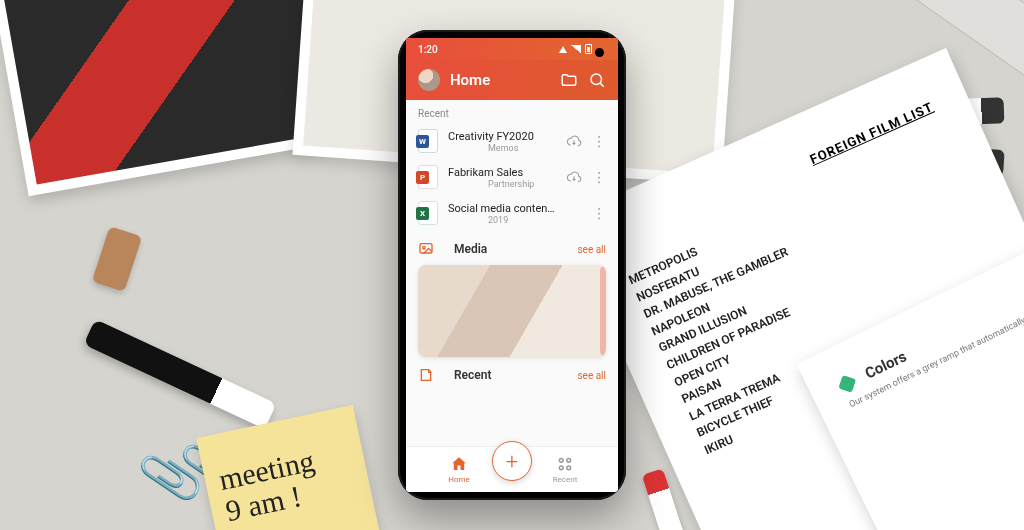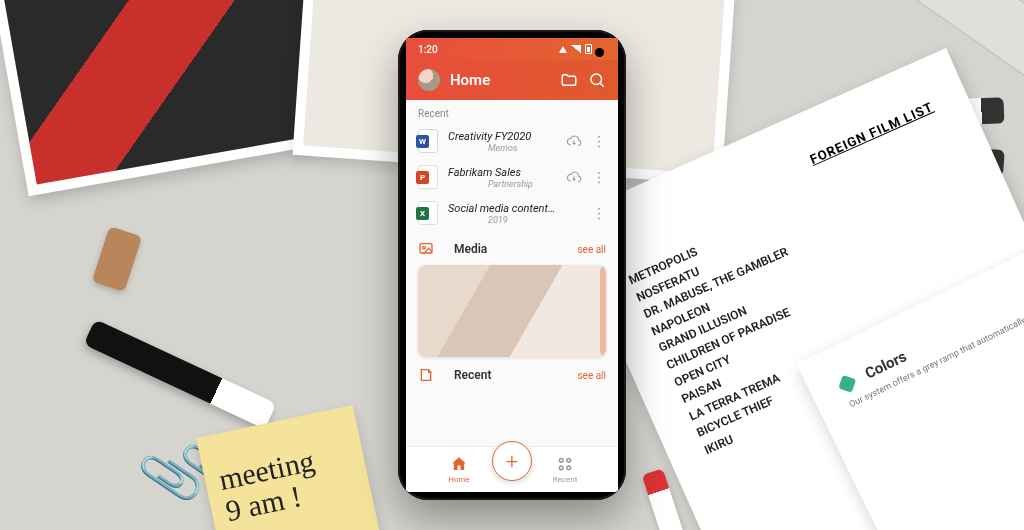--- a/index.html
+++ b/index.html
@@ -61,21 +61,21 @@
   .smicon { width:16px; height:16px;}
 
   .filerow { display:flex; align-items:center; padding:6px 12px; gap:10px;}
   .ficon { width:20px; height:24px; border-radius:3px; position:relative; flex-shrink:0;}
   .ficon.word { background:#fff; border:1px solid #d0d7e5;}
   .ficon.word::before{content:"W"; position:absolute; left:-3px; top:5px; width:13px; height:13px; background:#2b579a; color:#fff; font-size:8px; font-weight:bold; display:flex; align-items:center; justify-content:center; border-radius:2px;}
   .ficon.ppt { background:#fff; border:1px solid #eed8d2;}
   .ficon.ppt::before{content:"P"; position:absolute; left:-3px; top:5px; width:13px; height:13px; background:#d24726; color:#fff; font-size:8px; font-weight:bold; display:flex; align-items:center; justify-content:center; border-radius:2px;}
   .ficon.xls { background:#fff; border:1px solid #d4e6da;}
   .ficon.xls::before{content:"X"; position:absolute; left:-3px; top:5px; width:13px; height:13px; background:#217346; color:#fff; font-size:8px; font-weight:bold; display:flex; align-items:center; justify-content:center; border-radius:2px;}
-  .finfo { flex:1; min-width:0;font-style:italic;}
+  .finfo { flex:1; min-width:0;}
   .ftitle { font-size:11px; color:#222; white-space:nowrap; overflow:hidden; text-overflow:ellipsis;}
   .fsub { font-size:9px; color:#9a9a9a;margin-left:40px;}
   .cloud { width:16px; height:16px; color:#9a9a9a; cursor:pointer;}
   .more { width:14px; color:#9a9a9a; font-size:14px; line-height:10px; text-align:center; cursor:pointer;}
 
   .mediacard { margin:2px 12px 0; height:92px; border-radius:8px; background:linear-gradient(120deg,#e8d9cd 0 30%,#d9c6b6 30% 60%,#f1e8df 60%); box-shadow:0 1px 4px rgba(0,0,0,.12); position:relative; overflow:hidden;}
   .mediacard::after{content:""; position:absolute; right:-10px; top:0; bottom:0; width:16px; background:#efb6a8; border-radius:6px 0 0 6px;}
 
   .notecard { margin:2px 12px 0; background:#fff8e1; border-radius:6px; padding:8px 10px; font-size:10px; color:#555; white-space:nowrap; overflow:hidden; text-overflow:ellipsis;}
 

